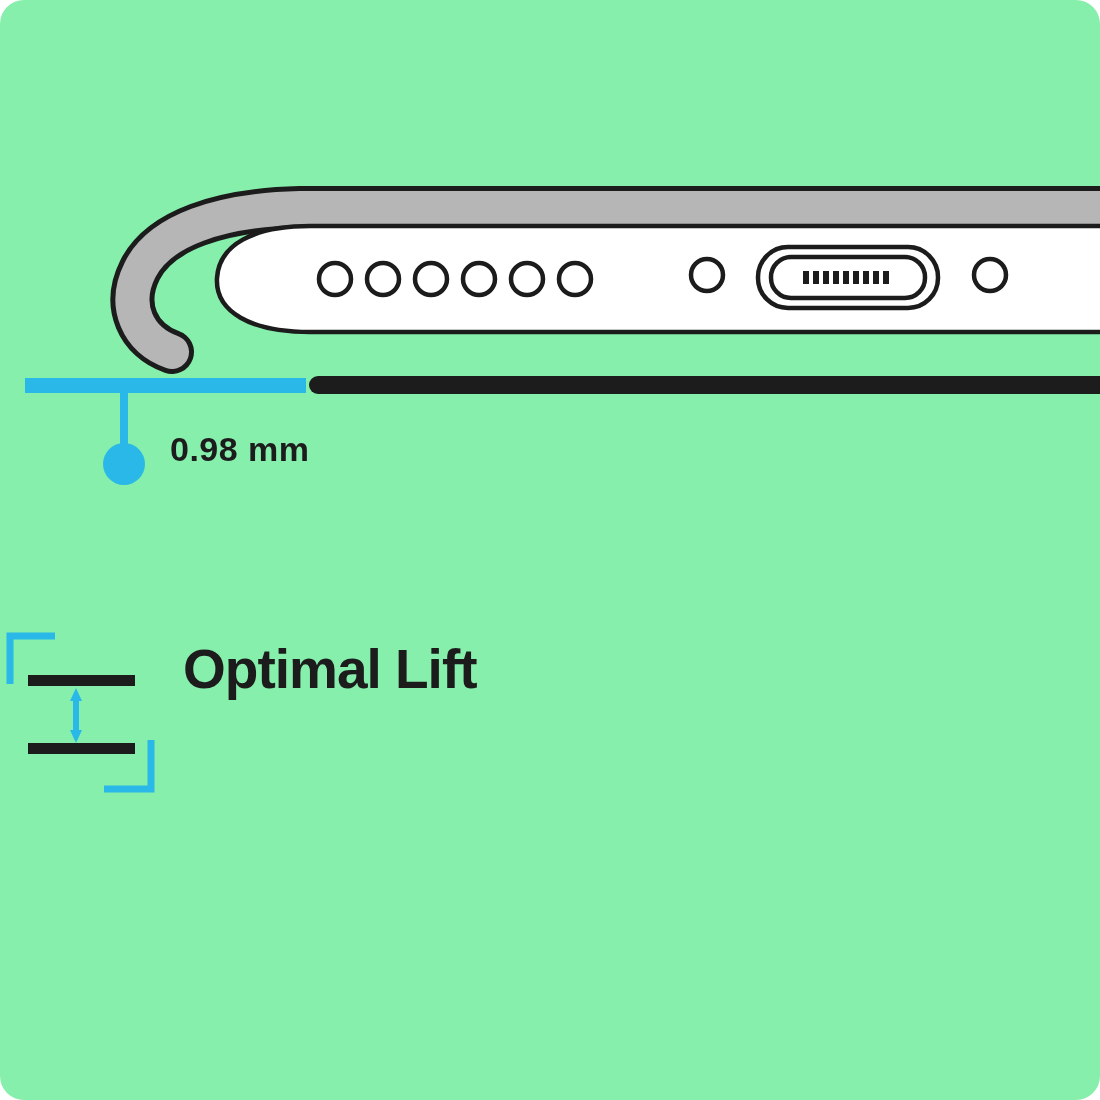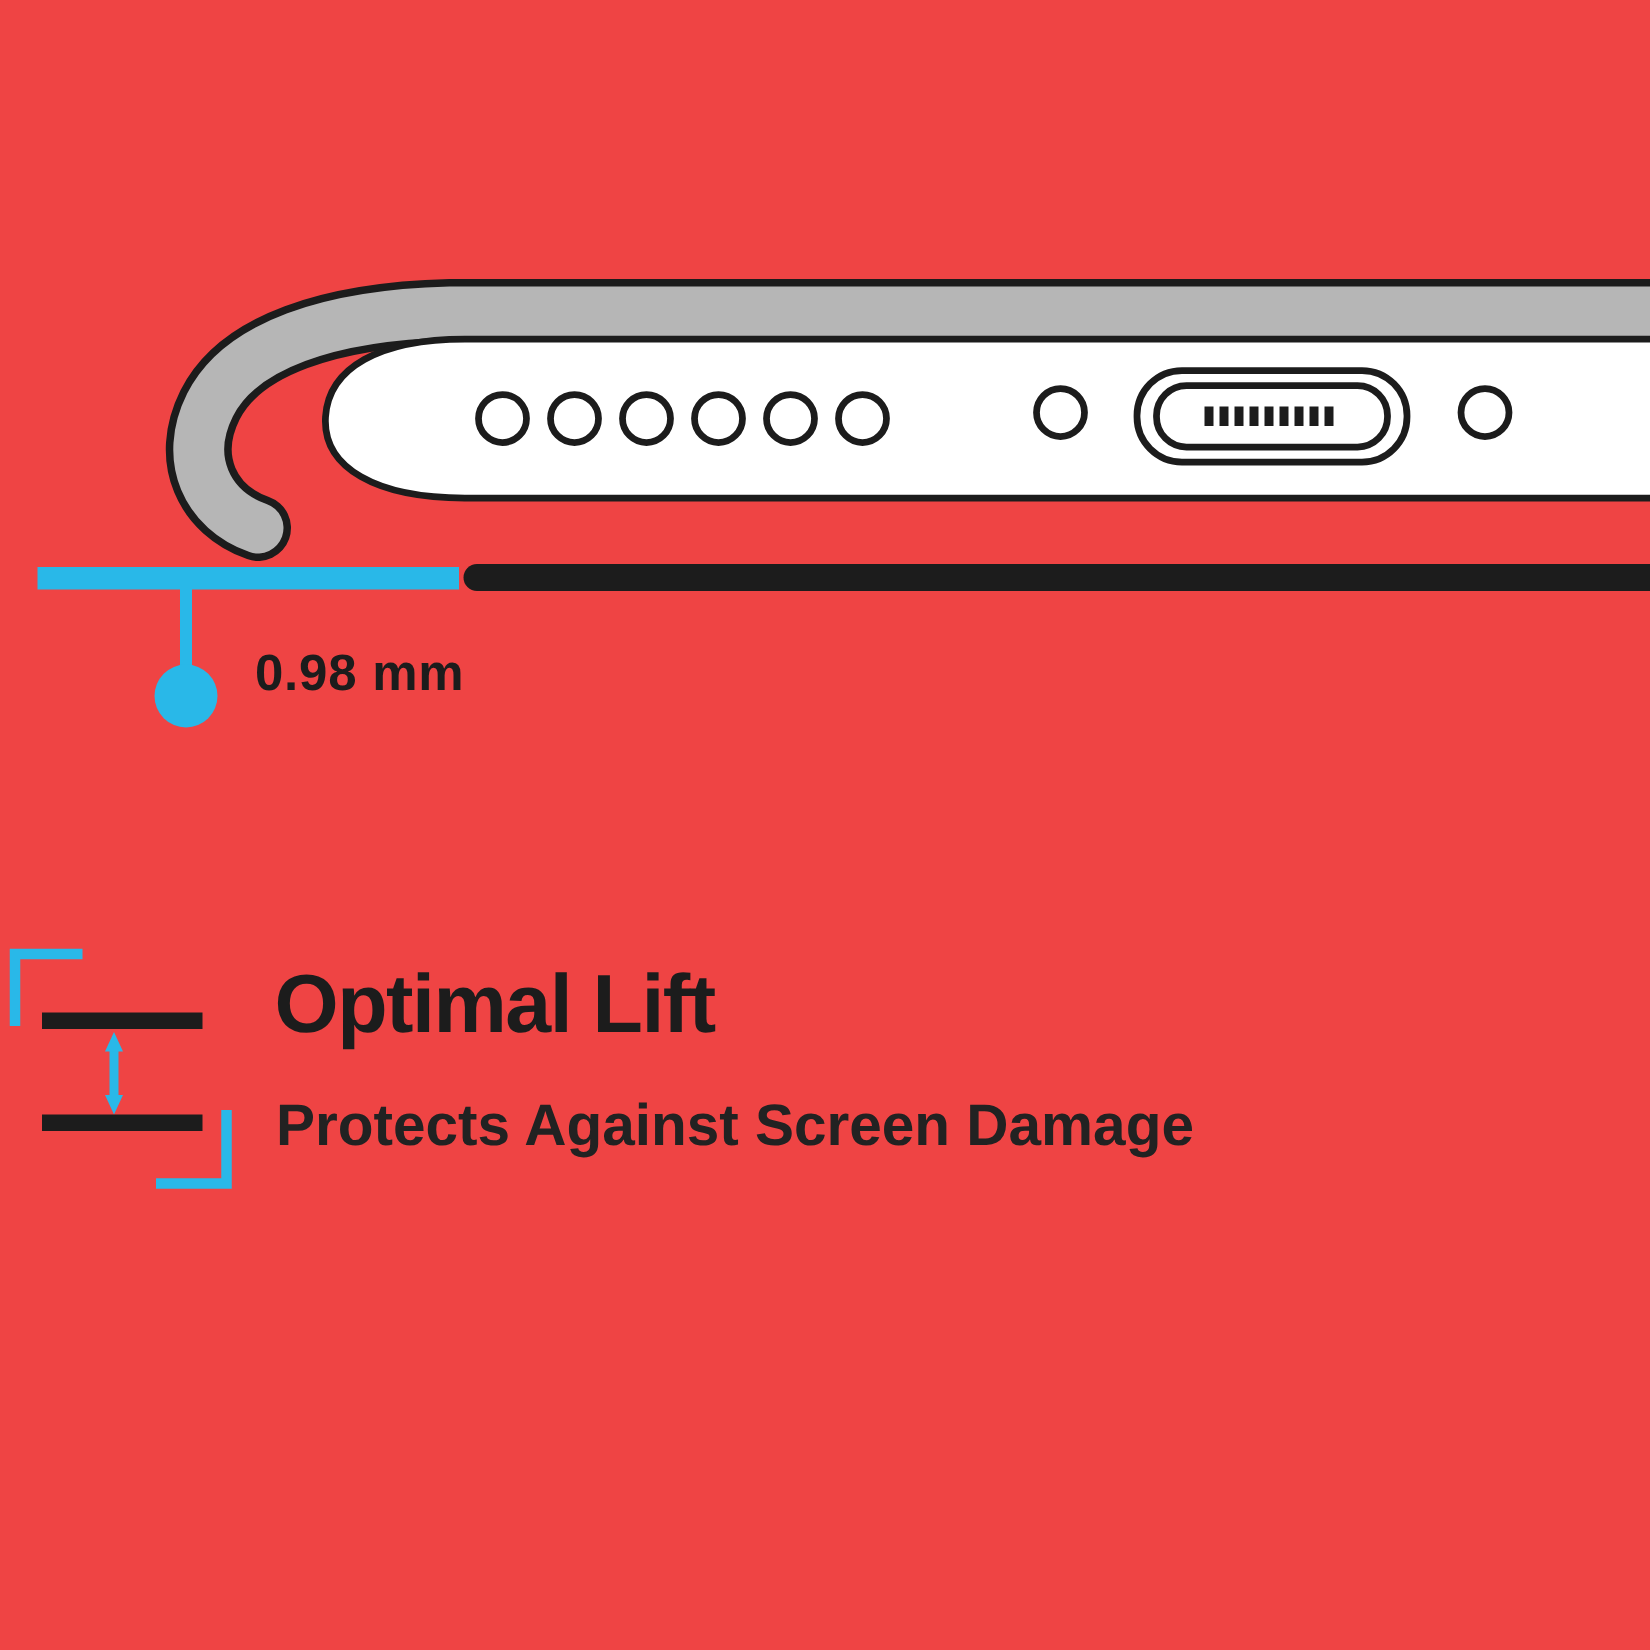--- a/index.html
+++ b/index.html
@@ -7,21 +7,21 @@
     --ink:#1c1c1c;
     --case-gray:#b6b6b6;
   }
   html,body{margin:0;padding:0;background:#fff;}
   body{
     width:1100px;height:1100px;
     font-family:"Liberation Sans", sans-serif;
     position:relative;overflow:hidden;
     color:var(--ink);
   }
-  #canvas{position:relative;width:1100px;height:1100px;background:#ef4444;}
+  #canvas{position:relative;width:1100px;height:1100px;background:#86efac;border-radius:24px;}
   
   #phone-illustration{position:absolute;left:0;top:0;width:1100px;height:500px;}
   .case-outer{fill:none;stroke:var(--ink);stroke-width:44;stroke-linecap:round;}
   .case-inner{fill:none;stroke:var(--case-gray);stroke-width:34;stroke-linecap:round;}
   .phone-body{fill:#ffffff;stroke:var(--ink);stroke-width:4.5;stroke-linejoin:round;}
   .hole{fill:#ffffff;stroke:var(--ink);stroke-width:4.5;}
   .port{fill:#ffffff;stroke:var(--ink);stroke-width:4.5;}
   .pin{fill:var(--ink);}
   .bar-accent{fill:var(--accent);}
   .bar-ink{fill:var(--ink);}
@@ -102,15 +102,14 @@
     <g>
       <line class="arrow-shaft" x1="76" y1="71" x2="76" y2="104"></line>
       <polygon class="arrow-head" points="70,73 82,73 76,60"></polygon>
       <polygon class="arrow-head" points="70,102 82,102 76,115"></polygon>
     </g>
     <rect class="lift-line" x="28" y="115" width="107" height="11"></rect>
     <polyline class="bracket" points="104,161 151,161 151,112"></polyline>
   </svg>
 
   <div id="feature-title">Optimal Lift</div>
-  <div id="feature-subtitle">Protects Against Screen Damage</div>
 
 </div>
 
 </body></html>

